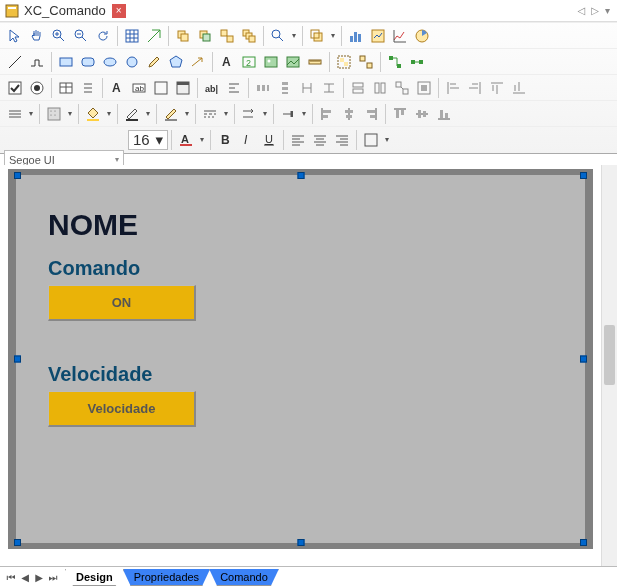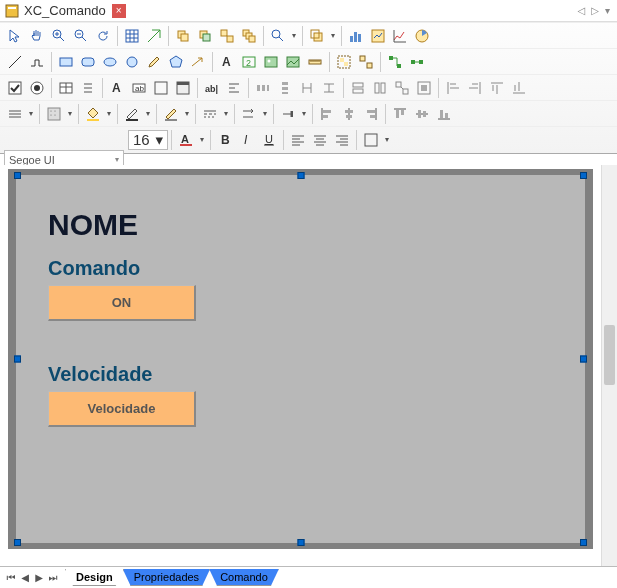--- a/index.html
+++ b/index.html
@@ -32,21 +32,21 @@
 .h-ml { top: 50%; left: 6px; transform: translateY(-50%); }
 .h-mr { top: 50%; right: 6px; transform: translateY(-50%); }
 .h-bl { bottom: 3px; left: 6px; }
 .h-bm { bottom: 3px; left: 50%; transform: translateX(-50%); }
 .h-br { bottom: 3px; right: 6px; }
 
 .lbl-nome { position: absolute; top: 24px; left: 32px; font-size: 30px; font-weight: 700; color: #0f172a; margin-top: 9px; }
 .lbl-section { position: absolute; left: 32px; font-size: 20px; font-weight: 600; color: #0c4a6e; }
 .lbl-cmd { top: 82px; }
 .lbl-vel { top: 188px; }
-.ui-btn { position: absolute; left: 32px; width: 148px; height: 36px; background: #fdba74; border: 1px solid #bbb; border-bottom: 2px solid #888; border-right: 2px solid #888; display:flex; align-items:center; justify-content:center; font-size: 13px; font-weight: 600; color: #555; }
+.ui-btn { position: absolute; left: 32px; width: 148px; height: 36px; background: #eab308; border: 1px solid #bbb; border-bottom: 2px solid #888; border-right: 2px solid #888; display:flex; align-items:center; justify-content:center; font-size: 13px; font-weight: 600; color: #555; }
 .btn-on { top: 110px; }
 .btn-vel { top: 216px; }
 
 .vscroll { position: absolute; top: 165px; right: 0; width: 16px; bottom: 22px; background: #f0f0f0; border-left: 1px solid #ddd; }
 .vscroll .thumb { position: absolute; top: 160px; left: 2px; right: 2px; height: 60px; background: #c8c8c8; border-radius: 2px; }
 
 .tab-bar { position: absolute; bottom: 0; left: 0; right: 0; height: 22px; background: #fff; border-top: 1px solid #bbb; display: flex; align-items: center; padding: 0 4px; font-size: 11px; }
 .tab-nav { width: 14px; text-align: center; color: #555; cursor: pointer; font-size:10px;}
 .tab { padding: 2px 10px; border: 1px solid #999; border-top: none; margin-left: -1px; background: #3b82f6; cursor: pointer; position:relative; clip-path: polygon(0 0, 100% 0, calc(100% - 8px) 100%, 8px 100%);}
 .tab.active { background: #fff; font-weight: 700; }

